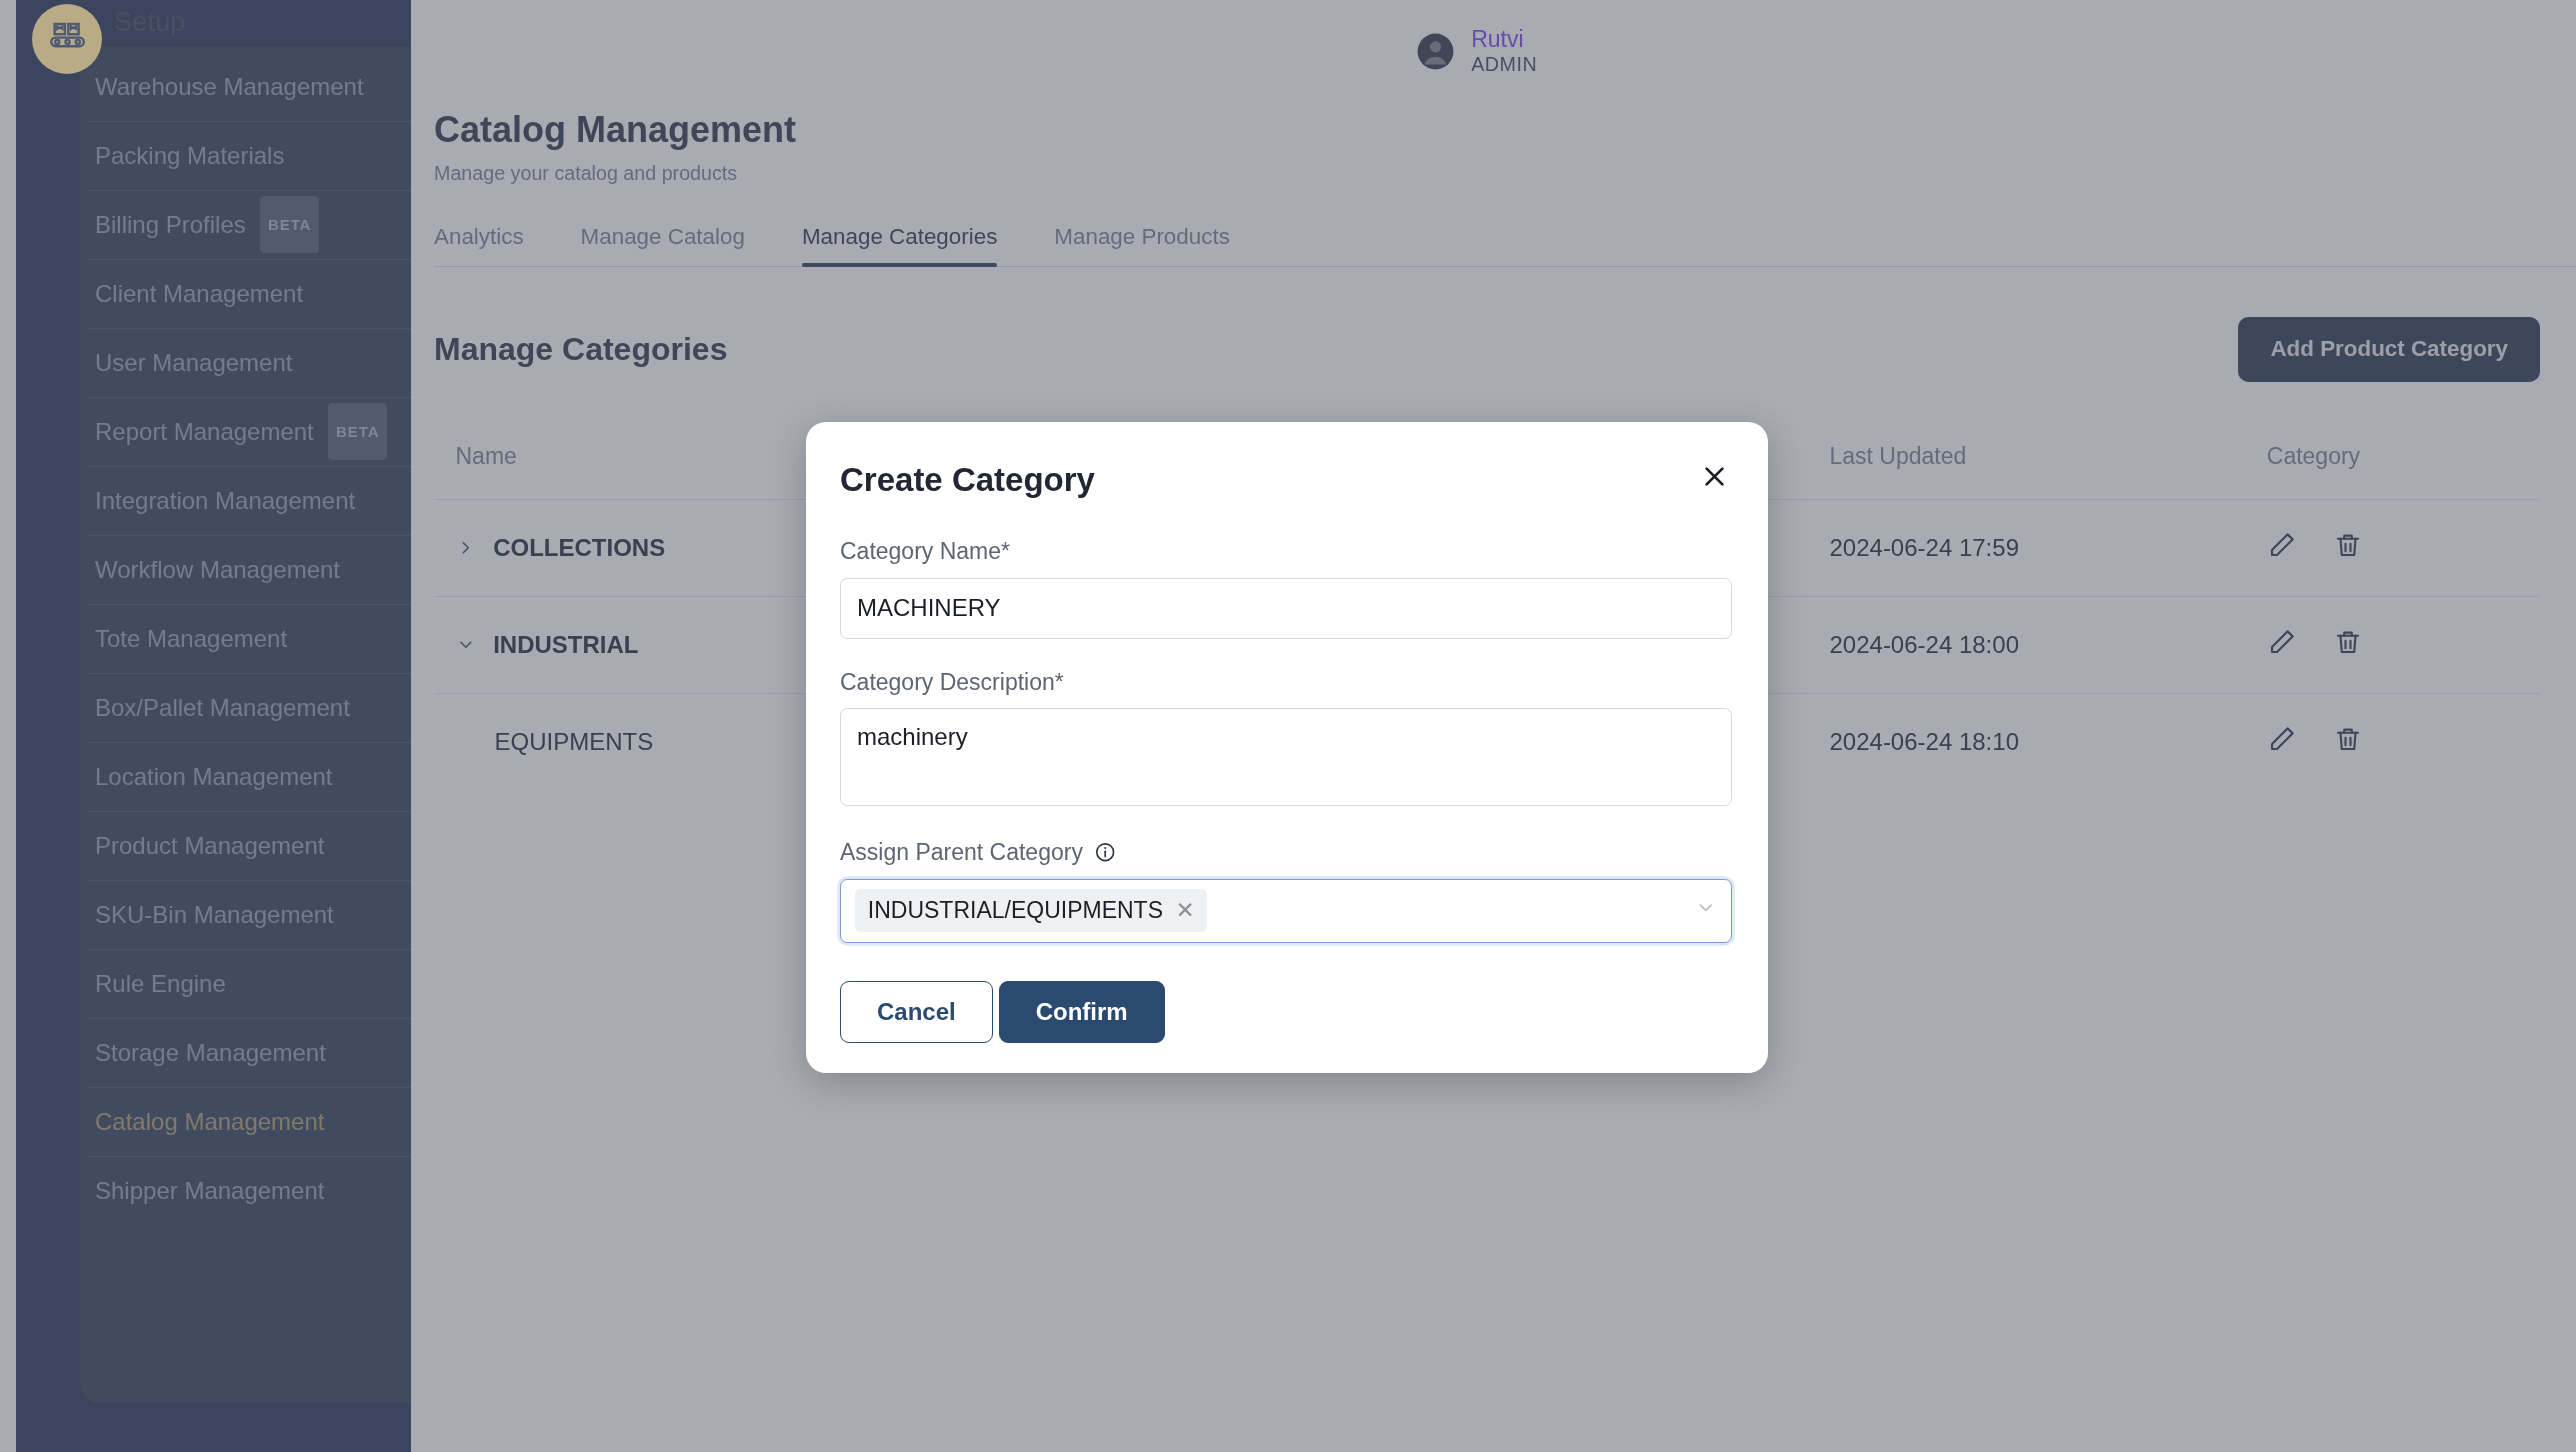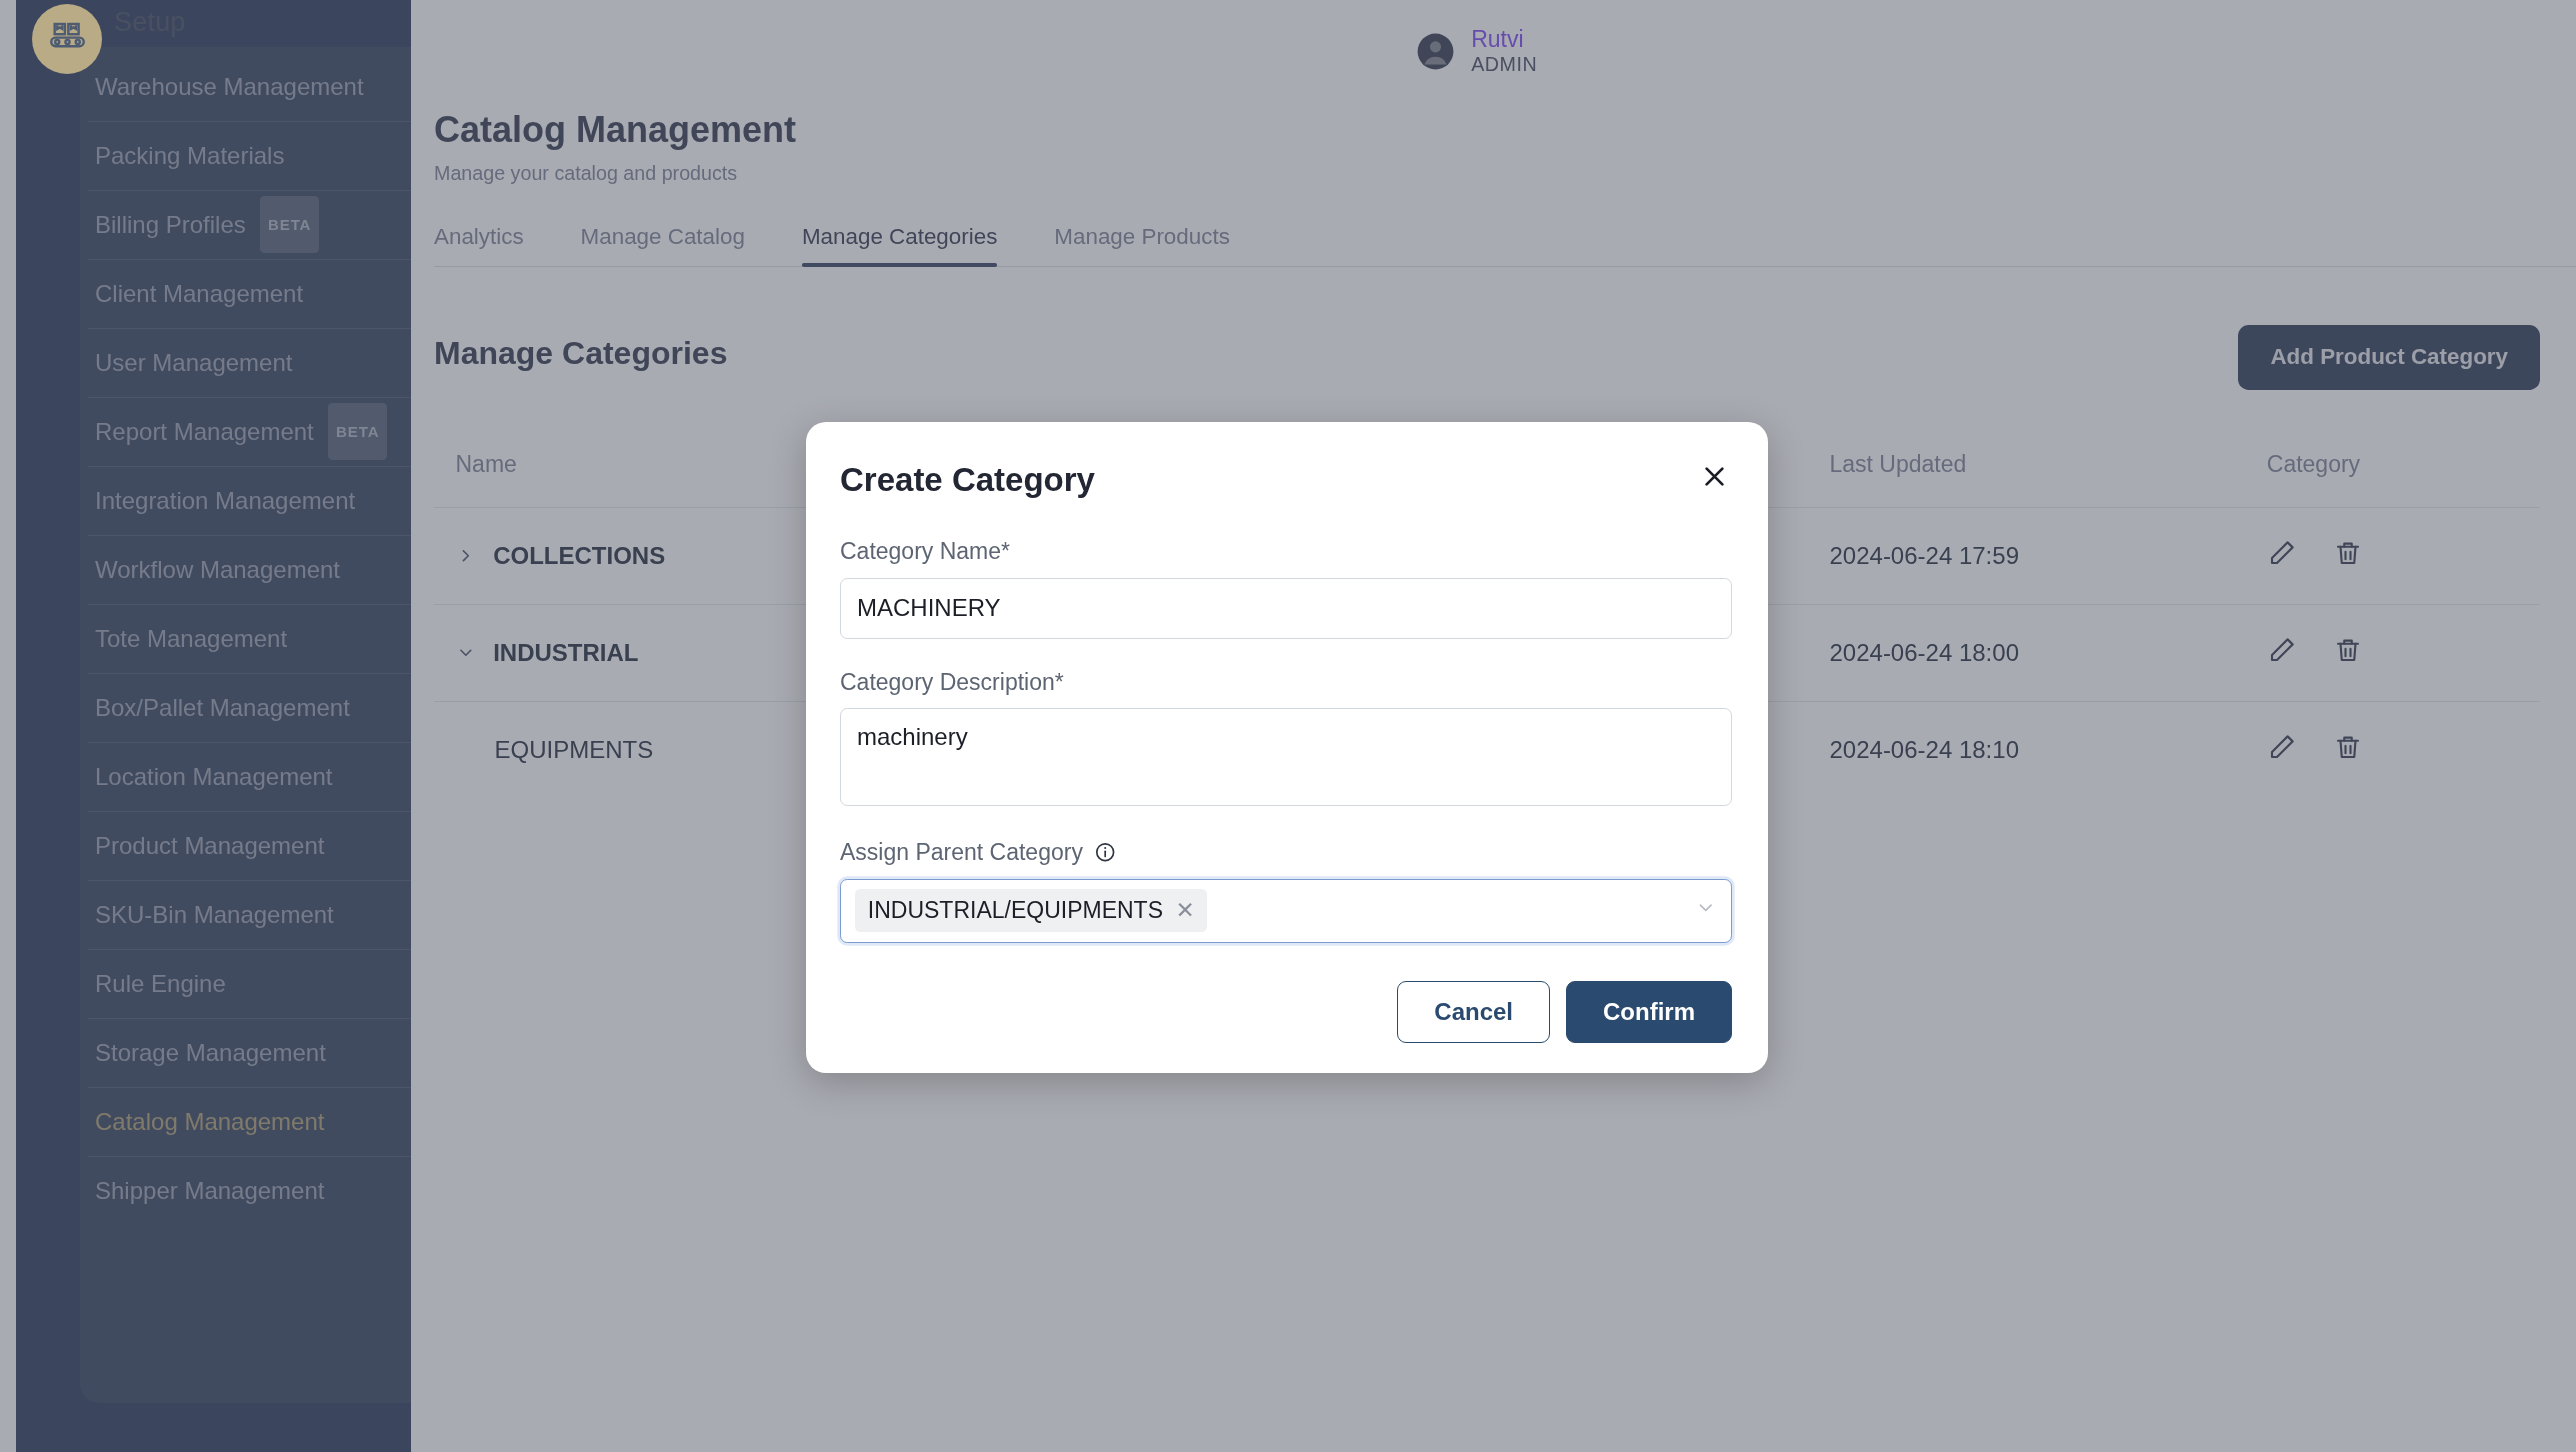--- a/index.html
+++ b/index.html
@@ -119,21 +119,20 @@
     margin-top: 50px; padding-right: 36px;
     display: flex; align-items: center; justify-content: space-between;
   }
   #section-title { font-size: 32px; font-weight: bold; color: #4a5264; }
   #add-btn {
     background: #46536b; color: #e8eaee;
     font-size: 22.4px; font-weight: bold;
     border: none; border-radius: 10.7px;
     padding: 19.7px 32px; cursor: pointer;
     white-space: nowrap;
-    margin-top: 8px;
   }
 
   
   #cat-table {
     margin-top: 39px; margin-right: 36px;
     width: calc(100% - 36px);
     border-collapse: collapse;
     background: #fff;
     border-radius: 9px;
   }
@@ -216,21 +215,21 @@
   }
   .chip {
     display: inline-flex; align-items: center; gap: 12.5px;
     background: #eef0f2; border-radius: 5.4px;
     padding: 8px 12.5px;
     font-size: 23px; color: #1c1f27;
   }
   .chip-x { color: #8a8f99; font-size: 23px; cursor: pointer; }
   #select-caret { margin-left: auto; color: #b6bbc4; font-size: 19.7px; }
   #modal-actions {
-    display: flex; justify-content: flex-end; gap: 16px;
+    display: flex; gap: 6px;
     margin-top: 38px;
   }
   .btn {
     font-size: 24px; font-weight: bold;
     border-radius: 9px; padding: 16px 36px;
     cursor: pointer; font-family: "Liberation Sans", sans-serif;
   }
   #cancel-btn { background: #fff; color: #2b4a6f; border: 1.8px solid #2b4a6f; }
   #confirm-btn { background: #2b4a6f; color: #fff; border: 1.8px solid #2b4a6f; }
   .info-icon { display: inline-flex; }

